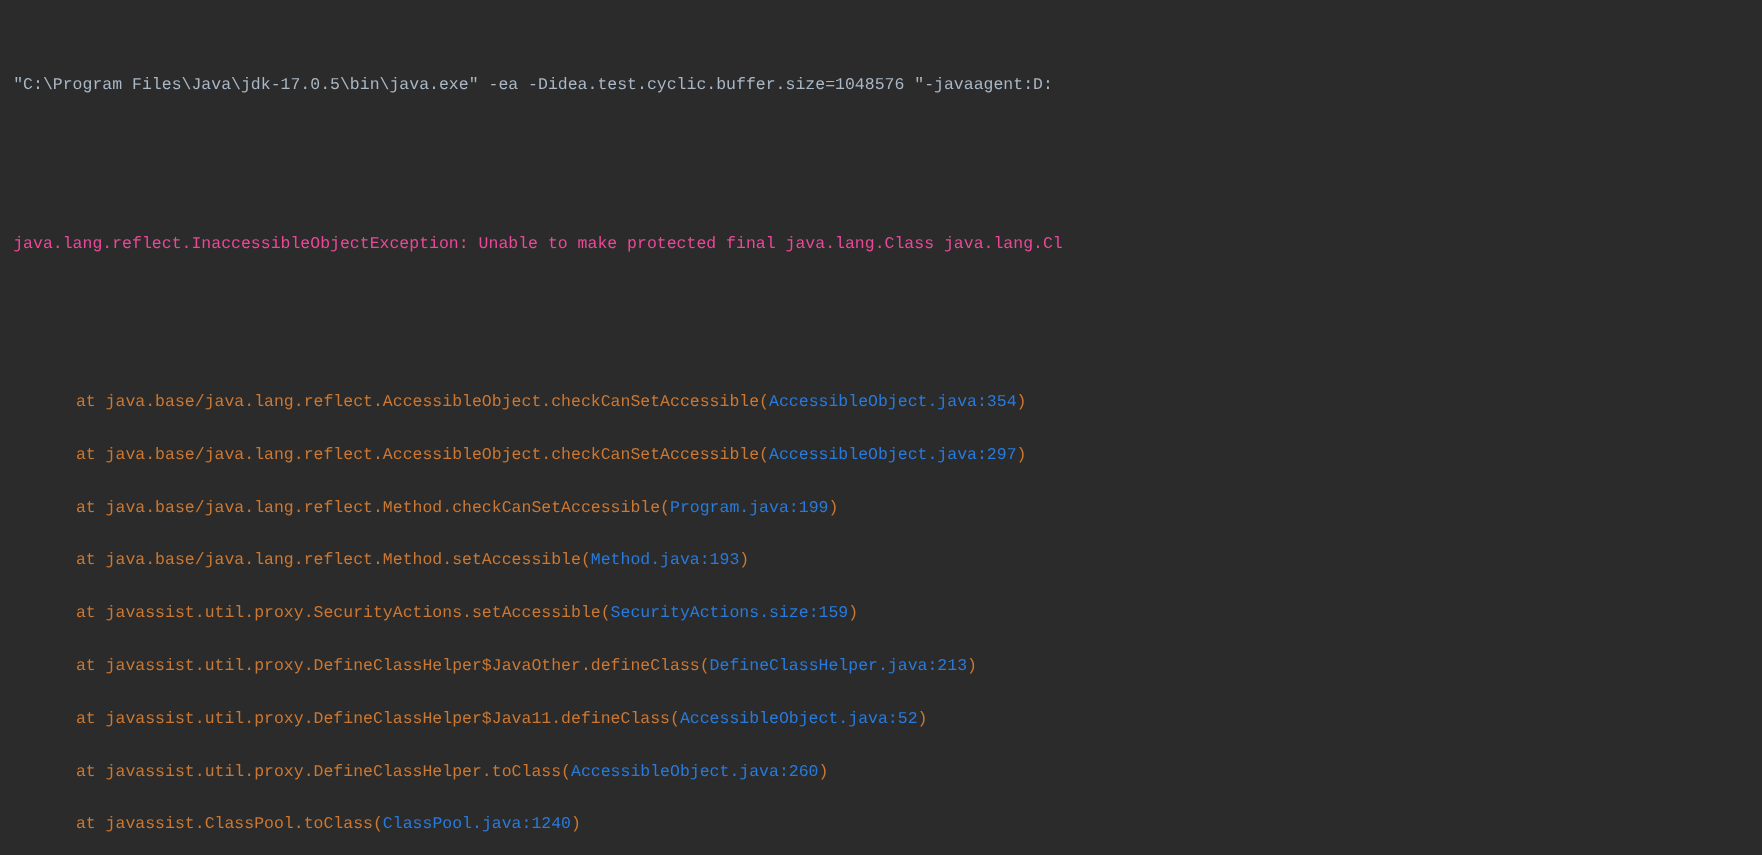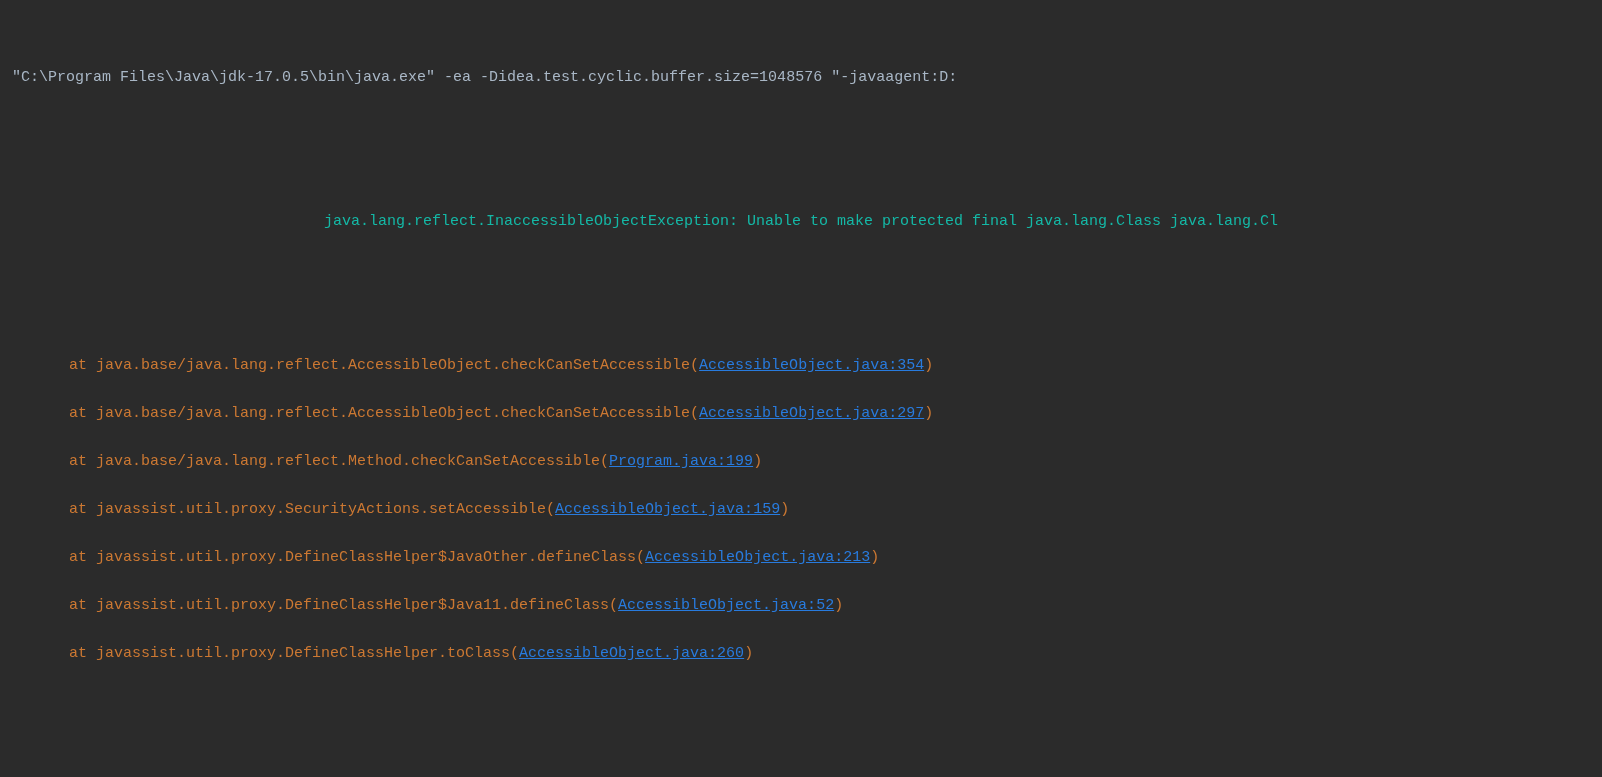--- a/index.html
+++ b/index.html
@@ -33,49 +33,49 @@
     .line-command {
       color: #a9b7c6;
     }
 
     .line-blank {
       color: transparent;
       user-select: none;
     }
 
     .line-error {
-      color: #14b8a6;
-      text-align: center;
+      color: #ec4899;
     }
 
     .line-stack {
       color: #cc7832;
       padding-left: 30px;
     }
 
     .link {
       color: #287bde;
-      text-decoration: underline;
       cursor: pointer;
       text-align: center;
     }
   </style>
 </head>
 <body>
 
 <div class="console-output">
   <span class="line line-command">"C:\Program Files\Java\jdk-17.0.5\bin\java.exe" -ea -Didea.test.cyclic.buffer.size=1048576 "-javaagent:D:</span>
   <span class="line line-blank"> </span>
   <span class="line line-error">java.lang.reflect.InaccessibleObjectException: Unable to make protected final java.lang.Class java.lang.Cl</span>
   <span class="line line-blank"> </span>
   <div id="stack-frames"><span class="line line-stack">   at java.base/java.lang.reflect.AccessibleObject.checkCanSetAccessible(<span class="link">AccessibleObject.java:354</span>)</span>
 <span class="line line-stack">   at java.base/java.lang.reflect.AccessibleObject.checkCanSetAccessible(<span class="link">AccessibleObject.java:297</span>)</span>
 <span class="line line-stack">   at java.base/java.lang.reflect.Method.checkCanSetAccessible(<span class="link">Program.java:199</span>)</span>
-<span class="line line-stack">   at javassist.util.proxy.SecurityActions.setAccessible(<span class="link">AccessibleObject.java:159</span>)</span>
-<span class="line line-stack">   at javassist.util.proxy.DefineClassHelper$JavaOther.defineClass(<span class="link">AccessibleObject.java:213</span>)</span>
+<span class="line line-stack">   at java.base/java.lang.reflect.Method.setAccessible(<span class="link">Method.java:193</span>)</span>
+<span class="line line-stack">   at javassist.util.proxy.SecurityActions.setAccessible(<span class="link">SecurityActions.size:159</span>)</span>
+<span class="line line-stack">   at javassist.util.proxy.DefineClassHelper$JavaOther.defineClass(<span class="link">DefineClassHelper.java:213</span>)</span>
 <span class="line line-stack">   at javassist.util.proxy.DefineClassHelper$Java11.defineClass(<span class="link">AccessibleObject.java:52</span>)</span>
 <span class="line line-stack">   at javassist.util.proxy.DefineClassHelper.toClass(<span class="link">AccessibleObject.java:260</span>)</span>
+<span class="line line-stack">   at javassist.ClassPool.toClass(<span class="link">ClassPool.java:1240</span>)</span>
 
 
 
 
 </div>
 </div>
 
 </body></html>

